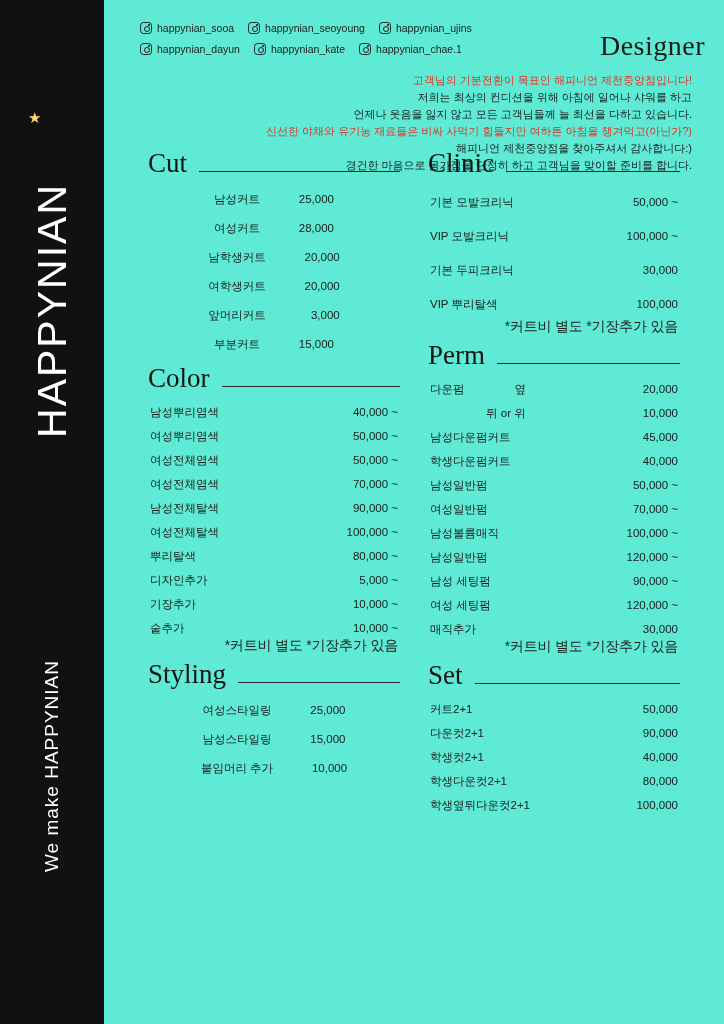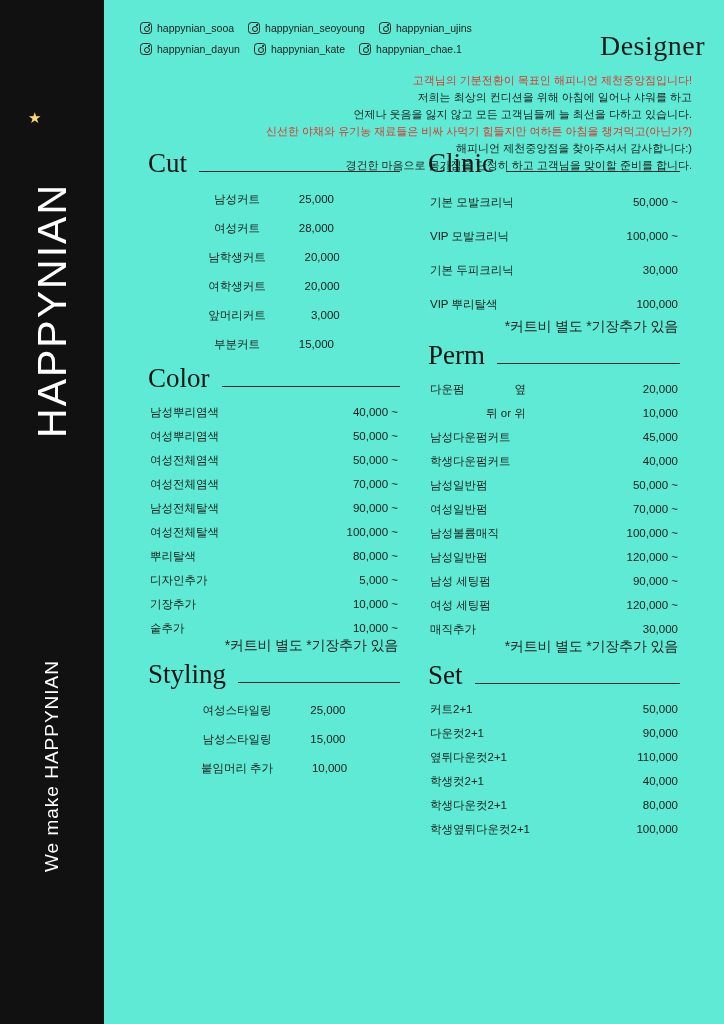--- a/index.html
+++ b/index.html
@@ -456,24 +456,20 @@
         <div class="rows">
           <div class="row">
             <span class="name">커트2+1</span>
             <span class="price">50,000</span>
           </div>
           <div class="row">
             <span class="name">다운컷2+1</span>
             <span class="price">90,000</span>
           </div>
           <div class="row">
-            <span class="name">옆뒤다운컷2+1</span>
-            <span class="price">110,000</span>
-          </div>
-          <div class="row">
             <span class="name">학생컷2+1</span>
             <span class="price">40,000</span>
           </div>
           <div class="row">
             <span class="name">학생다운컷2+1</span>
             <span class="price">80,000</span>
           </div>
           <div class="row">
             <span class="name">학생옆뒤다운컷2+1</span>
             <span class="price">100,000</span>

